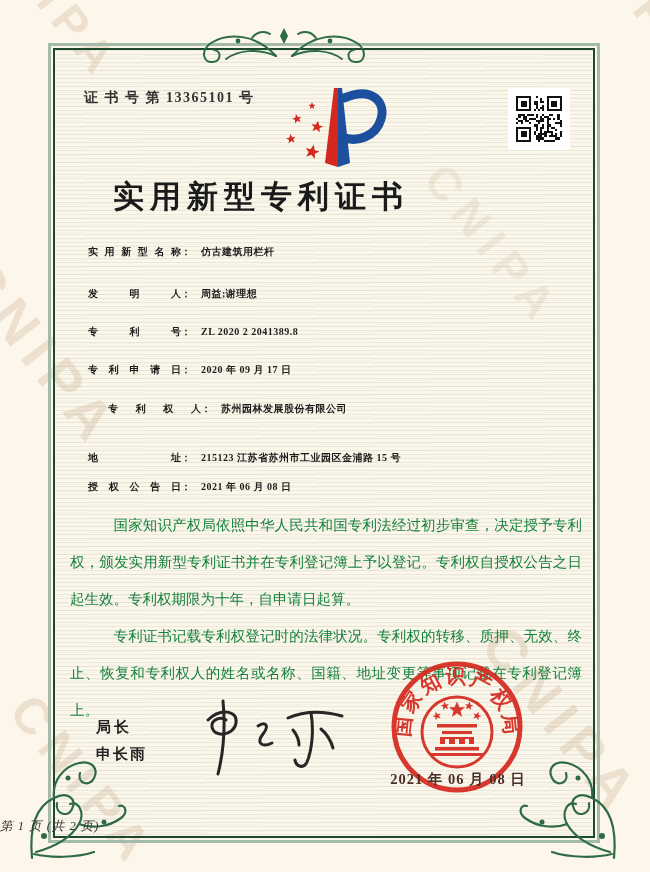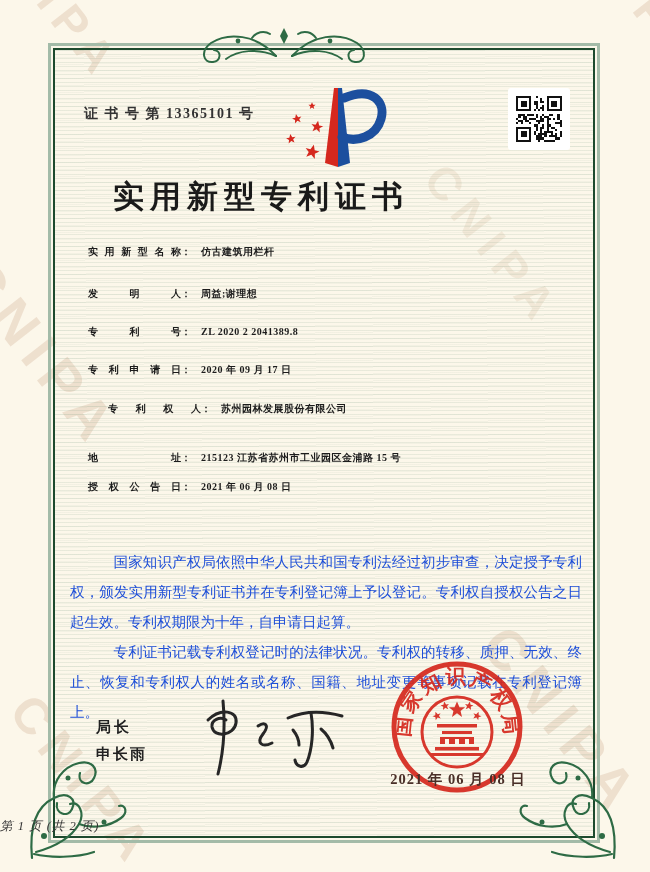--- a/index.html
+++ b/index.html
@@ -24,36 +24,36 @@
     background:
       repeating-linear-gradient(180deg,
         rgba(122,158,132,0.15) 0px, rgba(122,158,132,0.15) 1px,
         rgba(255,255,255,0) 1px, rgba(255,255,255,0) 4px),
       repeating-linear-gradient(179deg,
         rgba(122,158,132,0.07) 0px, rgba(122,158,132,0.07) 1px,
         rgba(255,255,255,0) 1px, rgba(255,255,255,0) 7px);
   }
   .ornament{position:absolute;pointer-events:none;}
   
-  .cert-no{position:absolute;left:84px;top:105px;font-size:14px;letter-spacing:1.5px;color:#333;font-weight:600;}
+  .cert-no{position:absolute;left:84px;top:89px;font-size:14px;letter-spacing:1.5px;color:#333;font-weight:600;}
   .logo{position:absolute;left:276px;top:86px;width:120px;height:84px;}
   .qr-card{position:absolute;left:508px;top:88px;width:62px;height:62px;background:#fff;border-radius:3px;
     display:flex;align-items:center;justify-content:center;}
   .title{
     position:absolute;left:0;top:176px;width:522px;text-align:center;
     font-size:31px;font-weight:bold;letter-spacing:6px;color:#1a1a1a;
   }
   
   .frow{position:absolute;left:88px;height:20px;font-size:10px;font-weight:600;color:#1c1c1c;white-space:nowrap;}
   .flabel{display:inline-block;width:93px;text-align:justify;text-align-last:justify;vertical-align:top;}
   .fsep{display:inline-block;margin:0 2px 0 0;}
   .fvalue{display:inline-block;margin-left:8px;letter-spacing:0.5px;}
   .fgroup2{position:absolute;left:258px;top:0;}
   
-  .paras{position:absolute;left:70px;top:507px;width:512px;font-size:14.5px;line-height:30px;color:#1d4ed8;text-align:justify;margin-top:40px;}
+  .paras{position:absolute;left:70px;top:507px;width:512px;font-size:14.5px;line-height:37px;color:#15803d;text-align:justify;}
   .paras p{margin:0;text-indent:3em;}
   
   .sig-title{position:absolute;left:96px;top:718px;font-size:15px;font-weight:bold;
     font-family:"Liberation Sans","DejaVu Sans",sans-serif;letter-spacing:3px;color:#222;}
   .sig-name{position:absolute;left:96px;top:745px;font-size:15px;font-weight:bold;
     font-family:"Liberation Sans","DejaVu Sans",sans-serif;letter-spacing:2px;color:#222;}
   .sig-hand{position:absolute;left:192px;top:696px;}
   .seal{position:absolute;left:386px;top:656px;width:142px;height:142px;opacity:0.92;}
   .seal-date{position:absolute;left:384px;top:770px;width:148px;text-align:center;
     font-size:14.5px;font-weight:700;color:#4a2f28;letter-spacing:1px;white-space:nowrap;}

